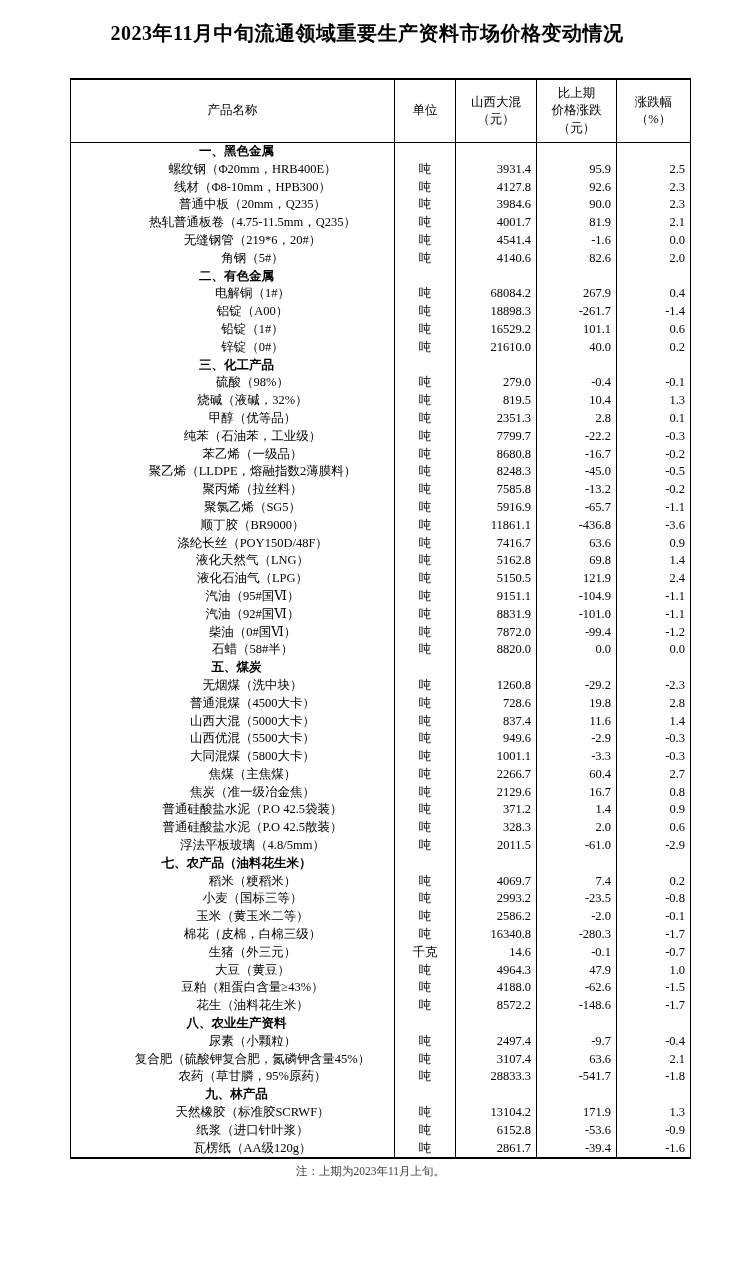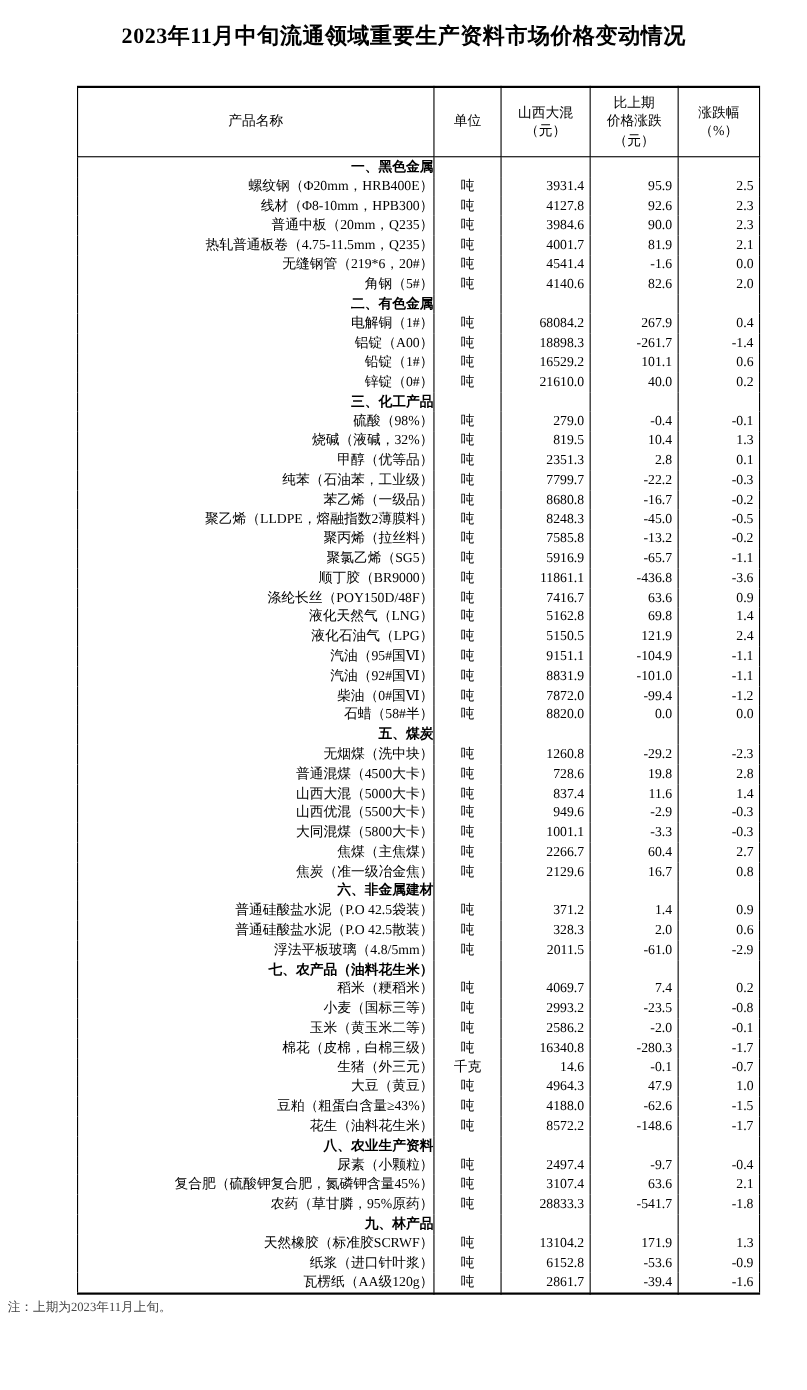--- a/index.html
+++ b/index.html
@@ -44,29 +44,30 @@
     line-height: 1.4;
     border-bottom: 1px solid #000;
   }
   .price-table tbody td {
     height: 17.8px;
     line-height: 17.8px;
     white-space: nowrap;
     overflow: hidden;
     vertical-align: middle;
   }
-  td.name { text-align: right; padding-left: 40px; }
+  td.name { text-align: center; padding-left: 40px; }
   td.name.section { padding-left: 8px; font-weight: bold; }
   td.unit { text-align: center; }
   td.num  { text-align: right; padding-right: 5px; }
   .note {
     margin: 5px 0 0 7px;
     font-size: 11.5px;
     color: #444444;
     line-height: 15px;
+    text-align: center;
   }
 </style>
 </head>
 <body>
 
 <div class="page">
   <h1 class="title">2023年11月中旬流通领域重要生产资料市场价格变动情况</h1>
 
   <table class="price-table">
     <colgroup>
@@ -343,27 +344,20 @@
           <td class="num">2.7</td>
         </tr>
         <tr>
           <td class="name item">焦炭（准一级冶金焦）</td>
           <td class="unit">吨</td>
           <td class="num">2129.6</td>
           <td class="num">16.7</td>
           <td class="num">0.8</td>
         </tr>
         <tr>
-          <td class="name section">六、非金属建材</td>
-          <td class="unit"></td>
-          <td class="num"></td>
-          <td class="num"></td>
-          <td class="num"></td>
-        </tr>
-        <tr>
           <td class="name item">普通硅酸盐水泥（P.O 42.5袋装）</td>
           <td class="unit">吨</td>
           <td class="num">371.2</td>
           <td class="num">1.4</td>
           <td class="num">0.9</td>
         </tr>
         <tr>
           <td class="name item">普通硅酸盐水泥（P.O 42.5散装）</td>
           <td class="unit">吨</td>
           <td class="num">328.3</td>

